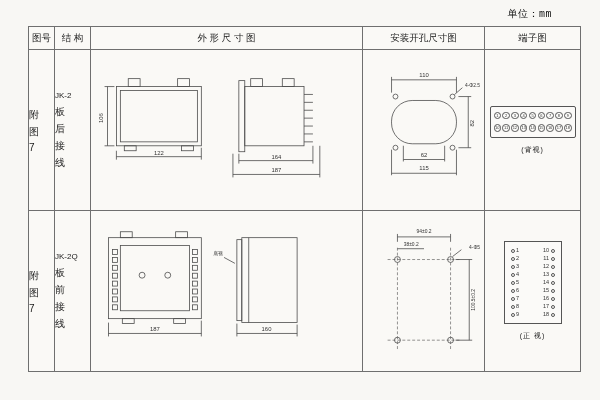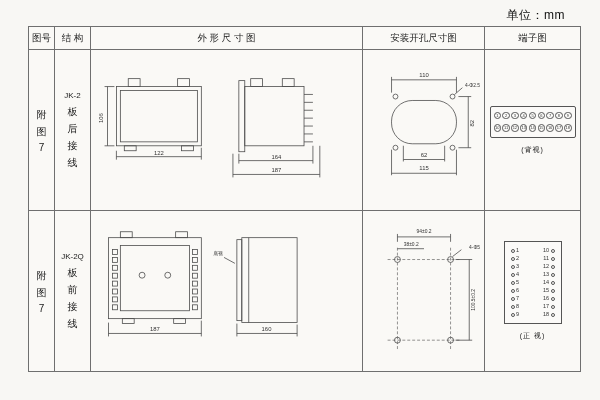--- a/index.html
+++ b/index.html
@@ -1,23 +1,23 @@
 <!DOCTYPE html>
 <html><head>
 <meta charset="utf-8">
 <style>
   html,body{margin:0;padding:0;}
   body{width:600px;height:400px;background:#eceae6;font-family:"Liberation Sans", sans-serif;color:#222;}
   .page{position:relative;width:600px;height:400px;background:#f8f7f4;overflow:hidden;}
-  .unit{position:absolute;top:7px;right:35px;font-size:12px;color:#111;letter-spacing:.5px;}
+  .unit{position:absolute;top:7px;right:48px;font-size:10px;color:#111;letter-spacing:.5px;font-family:Liberation Mono, monospace;}
   table.spec{position:absolute;left:28px;top:26px;border-collapse:collapse;table-layout:fixed;width:552px;background:#faf9f6;}
   table.spec th, table.spec td{border:1px solid #6f6f6f;padding:0;}
   thead th{height:22px;font-size:9.5px;font-weight:normal;color:#1c1c1c;}
   tbody td{height:160px;vertical-align:middle;text-align:center;}
-  .vstack{display:flex;flex-direction:column;align-items:center;justify-content:center;gap:3px;font-size:10px;color:#1a1a1a;}
+  .vstack{display:flex;flex-direction:column;align-items:flex-start;justify-content:center;gap:3px;font-size:10px;color:#1a1a1a;}
   .vstack .model{font-size:8px;letter-spacing:0;margin-bottom:2px;}
   .drawwrap{display:flex;align-items:center;justify-content:center;}
   svg text{font-size:6px;fill:#333;font-family:"Liberation Sans", sans-serif;}
   svg text.t5{font-size:5px;}
   .ln line,.ln rect,.ln circle,.ln path{stroke:#4b4b4b;fill:none;stroke-width:.8;}
   .ln .dash{stroke-dasharray:3 2;stroke-width:.6;}
   .term-cell{display:flex;flex-direction:column;align-items:center;justify-content:center;gap:7px;}
   .term-rear{width:86px;border:1px solid #555;border-radius:2px;padding:5px 3px;display:flex;flex-direction:column;gap:5px;background:#fbfaf8;box-sizing:border-box;}
   .trow{display:flex;justify-content:space-between;}
   .tc{width:7.5px;height:7.5px;border:1px solid #555;border-radius:50%;font-size:4px;line-height:6px;text-align:center;box-sizing:border-box;color:#333;}

